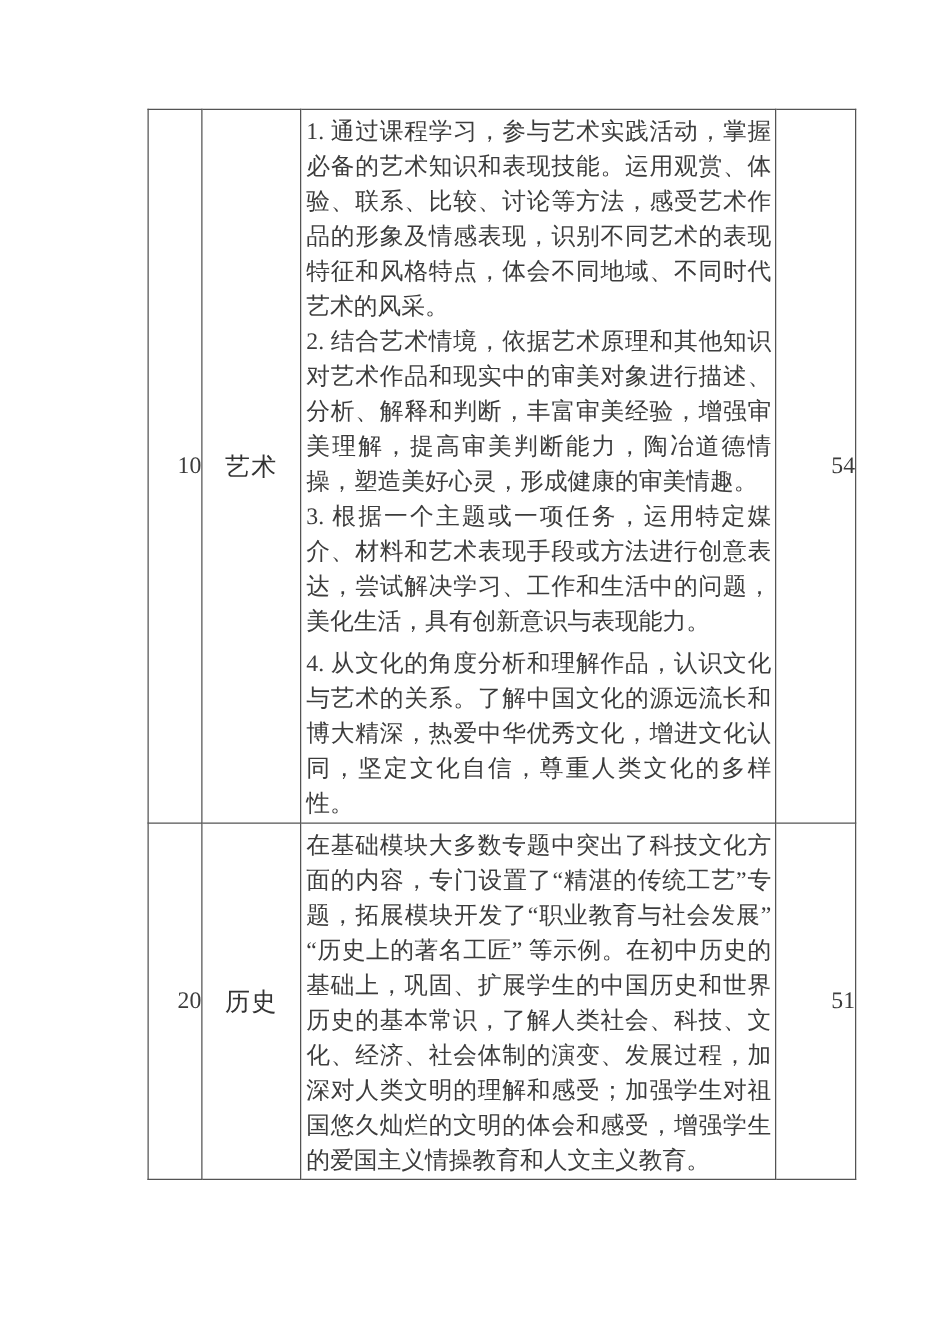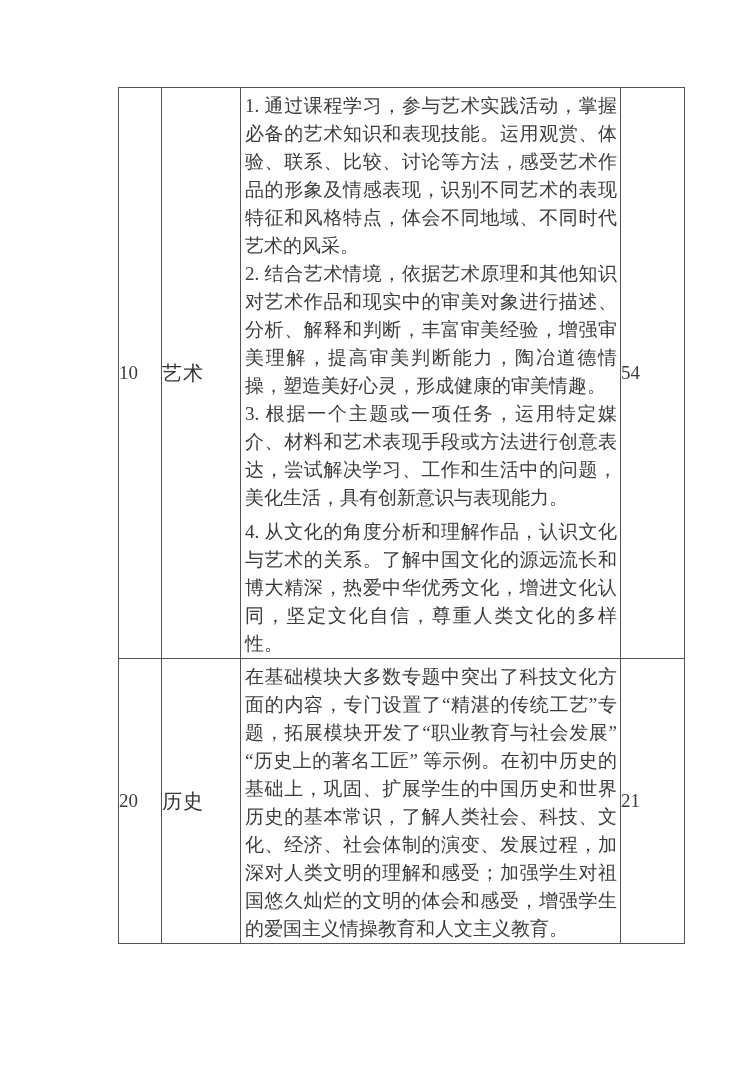--- a/index.html
+++ b/index.html
@@ -26,28 +26,28 @@
     top: 87px;
     width: 566px;
     border-collapse: collapse;
     table-layout: fixed;
   }
   table.doc-table td {
     border: 1px solid #545454;
     overflow: hidden;
   }
   .cell-number, .cell-hours {
-    text-align: left;
+    text-align: right;
     vertical-align: middle;
     font-family: "Liberation Serif", serif;
     font-size: 19px;
     color: #3c3c3c;
   }
   .cell-subject {
-    text-align: left;
+    text-align: center;
     vertical-align: middle;
     font-family: Liberation Mono, monospace;
     font-size: 20px;
     color: #333333;
     letter-spacing: 1px;
   }
   .cell-desc {
     vertical-align: top;
     padding: 4px 3px 0 4px;
     font-family: "Liberation Serif", serif;
@@ -87,19 +87,19 @@
         </td>
         <td class="cell-hours">54</td>
       </tr>
 
       <tr class="row-hist">
         <td class="cell-number">20</td>
         <td class="cell-subject">历史</td>
         <td class="cell-desc">
           <p>在基础模块大多数专题中突出了科技文化方面的内容，专门设置了“精湛的传统工艺”专题，拓展模块开发了“职业教育与社会发展” “历史上的著名工匠” 等示例。在初中历史的基础上，巩固、扩展学生的中国历史和世界历史的基本常识，了解人类社会、科技、文化、经济、社会体制的演变、发展过程，加深对人类文明的理解和感受；加强学生对祖国悠久灿烂的文明的体会和感受，增强学生的爱国主义情操教育和人文主义教育。</p>
         </td>
-        <td class="cell-hours">21</td>
+        <td class="cell-hours">51</td>
       </tr>
 
     </tbody>
   </table>
 
 </div>
 
 </body></html>

